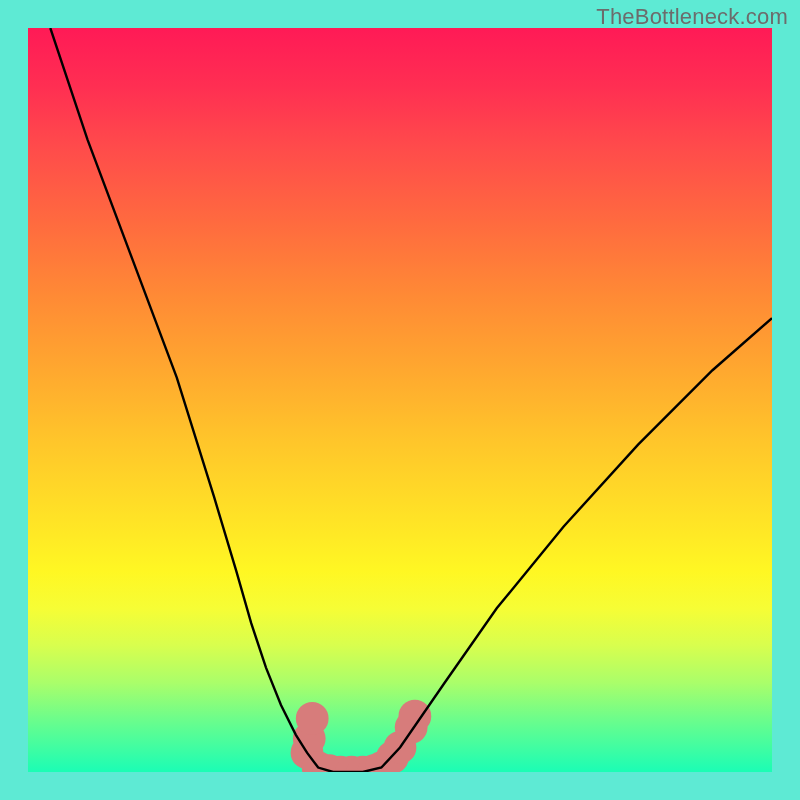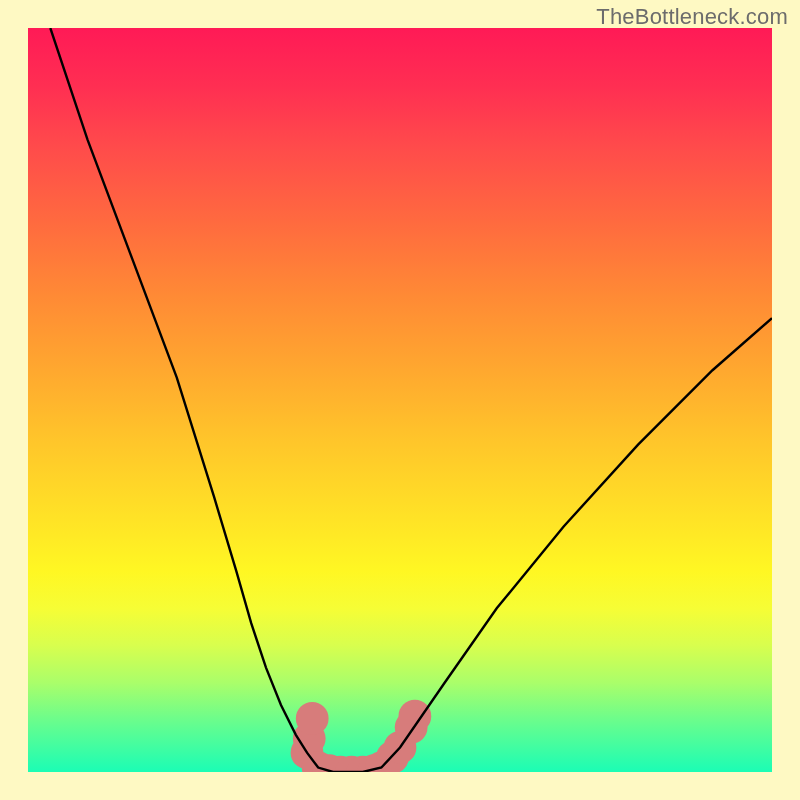--- a/index.html
+++ b/index.html
@@ -10,21 +10,21 @@
     background: #000;
     overflow: hidden;
     font-family: Arial, Helvetica, sans-serif;
   }
   .frame {
     position: absolute;
     left: 0;
     top: 0;
     width: 800px;
     height: 800px;
-    background: #fef9c3;
+    background: #5eead4;
   }
   .plot {
     position: absolute;
     left: 28px;
     top: 28px;
     width: 744px;
     height: 744px;
     
     background: linear-gradient(to bottom,
       #ff1a56 0%,

